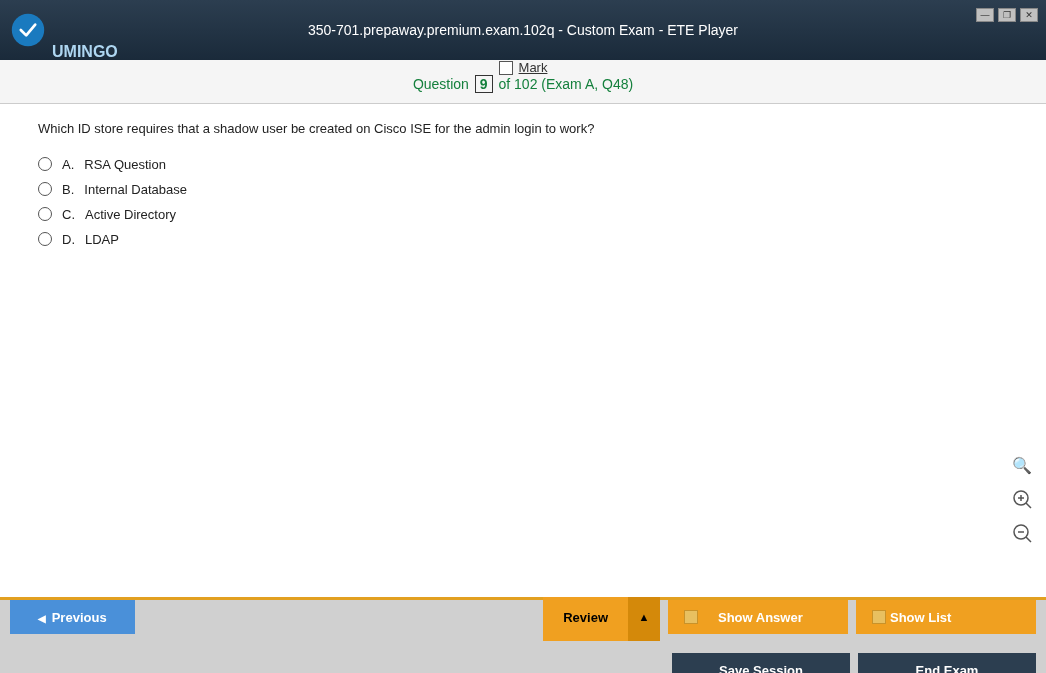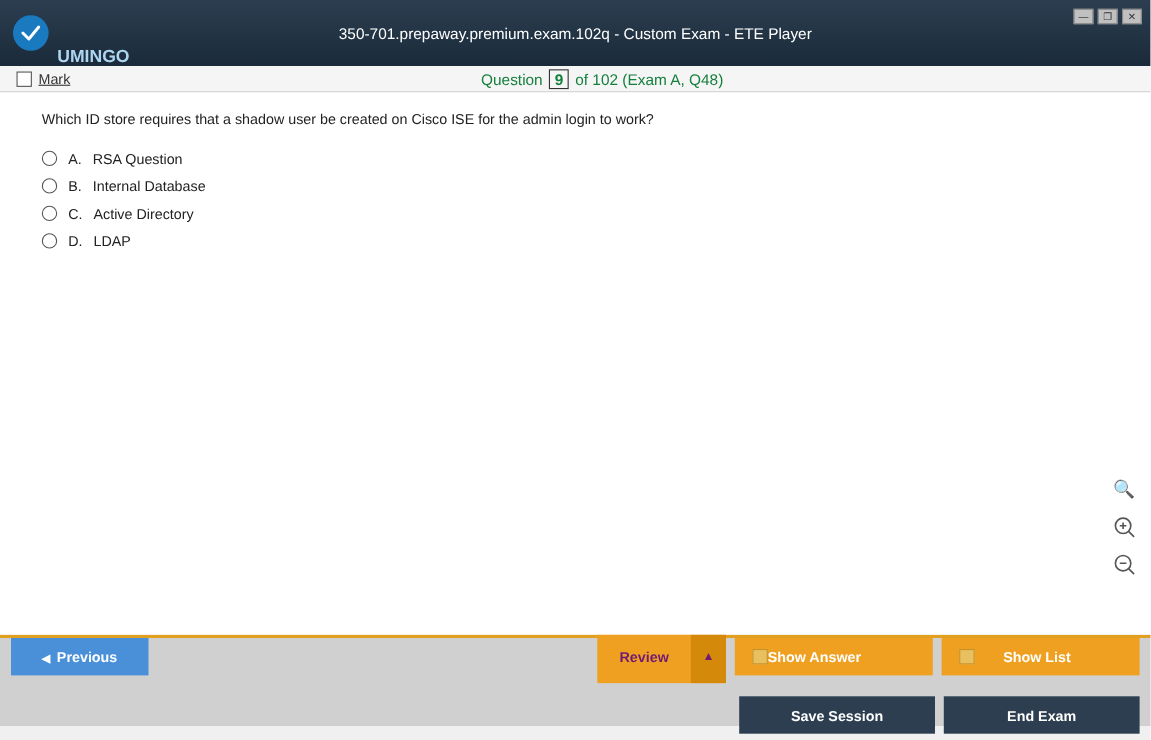--- a/index.html
+++ b/index.html
@@ -50,27 +50,28 @@
       font-weight: 400;
       position: absolute;
       left: 50%;
       transform: translateX(-50%);
       white-space: nowrap;
     }
 
     
     .header-bar {
       width: 100%;
-      height: 24px;
+      height: 44px;
       background: #f5f5f5;
       border-bottom: 1px solid #ccc;
       display: flex;
       align-items: center;
       padding: 0 15px;
       gap: 0;
+      flex-direction: column;
     }
     .mark-checkbox-area {
       display: flex;
       align-items: center;
       gap: 6px;
     }
     .mark-checkbox {
       width: 14px;
       height: 14px;
       border: 1px solid #555;
@@ -181,21 +182,21 @@
       font-weight: 600;
       display: flex;
       align-items: center;
       gap: 6px;
       min-width: 110px;
     }
     .spacer { flex: 1; }
     .review-btn {
       height: 48px;
       background: #f0a020;
-      color: #701a75;
+      color: #000000;
       border: none;
       cursor: pointer;
       font-size: 13px;
       font-weight: 600;
       display: flex;
       align-items: center;
       gap: 0;
       padding: 0;
     }
     .review-main {
@@ -216,35 +217,35 @@
     .show-answer-btn {
       height: 34px;
       background: #f0a020;
       color: white;
       border: none;
       cursor: pointer;
       font-size: 13px;
       font-weight: 600;
       display: flex;
       align-items: center;
-      gap: 0;
+      gap: 20px;
       padding: 0 16px;
       min-width: 180px;
     }
     .show-list-btn {
       height: 34px;
       background: #f0a020;
       color: white;
       border: none;
       cursor: pointer;
       font-size: 13px;
       font-weight: 600;
       display: flex;
       align-items: center;
-      gap: 26px;
+      gap: 4px;
       padding: 0 16px;
       min-width: 180px;
     }
     .checkbox-small {
       width: 14px;
       height: 14px;
       background: #e8c060;
       border: 1px solid #c8922a;
       flex-shrink: 0;
     }

